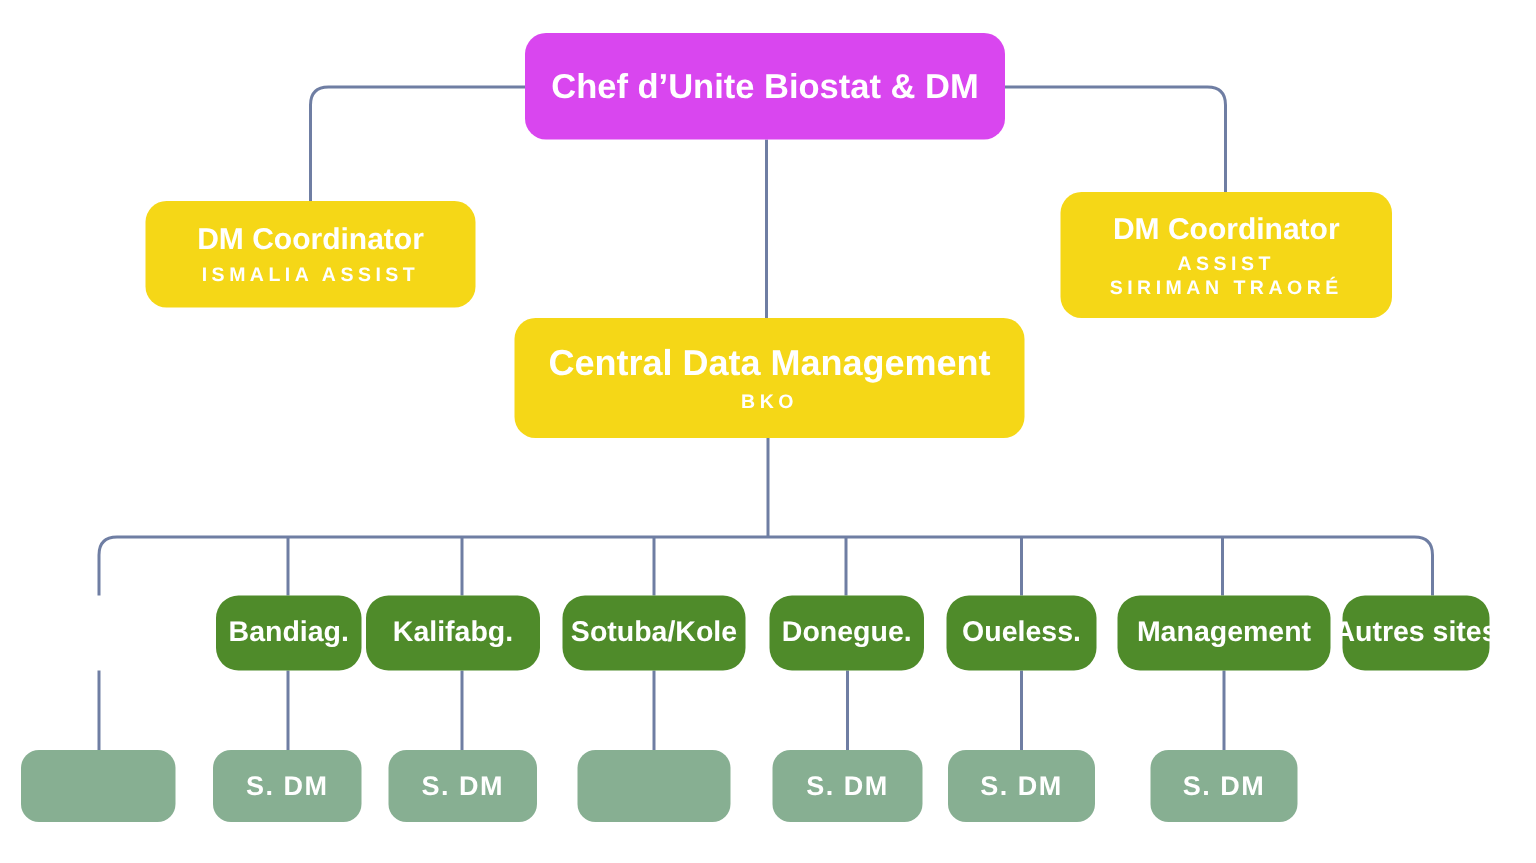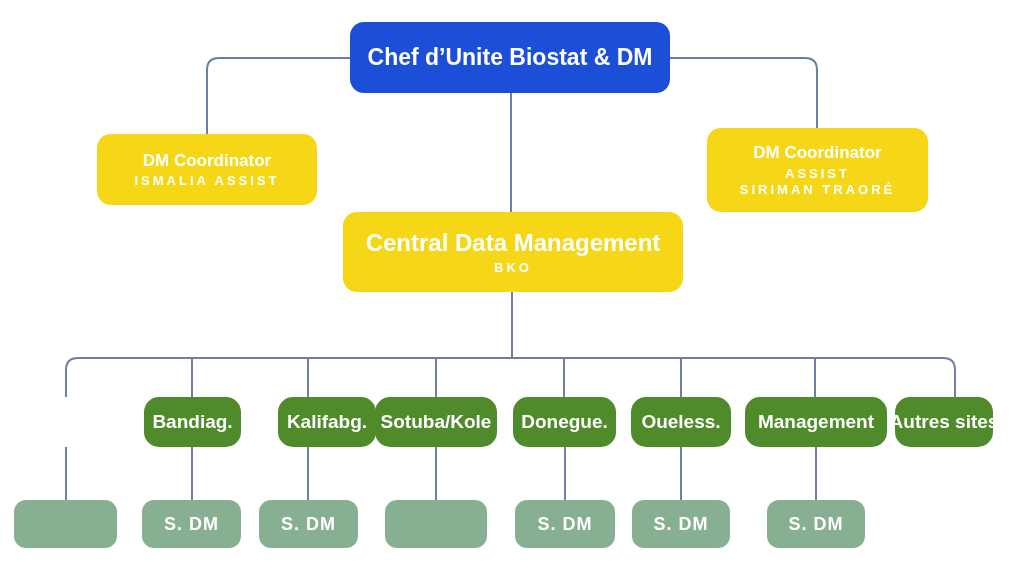--- a/index.html
+++ b/index.html
@@ -27,21 +27,21 @@
     box-sizing: border-box;
     display: flex;
     flex-direction: column;
     align-items: center;
     justify-content: center;
     text-align: center;
     color: #ffffff;
     z-index: 2;
   }
   .node-root {
-    background: #1d4ed8;
+    background: #d946ef;
     border-radius: 14px;
     left: 350px; top: 22px; width: 320px; height: 71px;
   }
   .node-root .title {
     font-size: 23px;
     font-weight: bold;
     line-height: 1.15;
     white-space: nowrap;
   }
   .node-root .subtitle {
@@ -52,21 +52,21 @@
     white-space: nowrap;
   }
   .node-yellow {
     background: #F5D717;
     border-radius: 14px;
   }
   .node-coord-left { left: 97px; top: 134px; width: 220px; height: 71px; }
   .node-coord-right { left: 707px; top: 128px; width: 221px; height: 84px; }
   .node-central { left: 343px; top: 212px; width: 340px; height: 80px; }
   .node-yellow .title {
-    font-size: 17px;
+    font-size: 20px;
     font-weight: bold;
     line-height: 1.15;
     white-space: nowrap;
   }
   .node-central .title { font-size: 24px; }
   .node-yellow .subtitle {
     font-size: 13px;
     font-weight: 600;
     letter-spacing: 3px;
     margin-top: 3px;
@@ -141,21 +141,21 @@
     <div class="subtitle">ASSIST</div>
     <div class="subtitle" style="margin-top:1px;">SIRIMAN TRAORÉ</div>
   </div>
 
   <div class="node node-yellow node-central">
     <div class="title">Central Data Management</div>
     <div class="subtitle">BKO</div>
   </div>
 
   <div class="node node-site" style="left:144px; width:97px;">Bandiag.</div>
-  <div class="node node-site" style="left:278px; width:98px;">Kalifabg.</div>
+  <div class="node node-site" style="left:244px; width:116px;">Kalifabg.</div>
   <div class="node node-site" style="left:375px; width:122px;">Sotuba/Kole</div>
   <div class="node node-site" style="left:513px; width:103px;">Donegue.</div>
   <div class="node node-site" style="left:631px; width:100px;">Oueless.</div>
   <div class="node node-site" style="left:745px; width:142px;">Management</div>
   <div class="node node-site" style="left:895px; width:98px;">Autres sites</div>
 
   <div class="node node-sub" style="left:14px;  width:103px;"></div>
   <div class="node node-sub" style="left:142px; width:99px;">S. DM</div>
   <div class="node node-sub" style="left:259px; width:99px;">S. DM</div>
   <div class="node node-sub" style="left:385px; width:102px;"></div>

